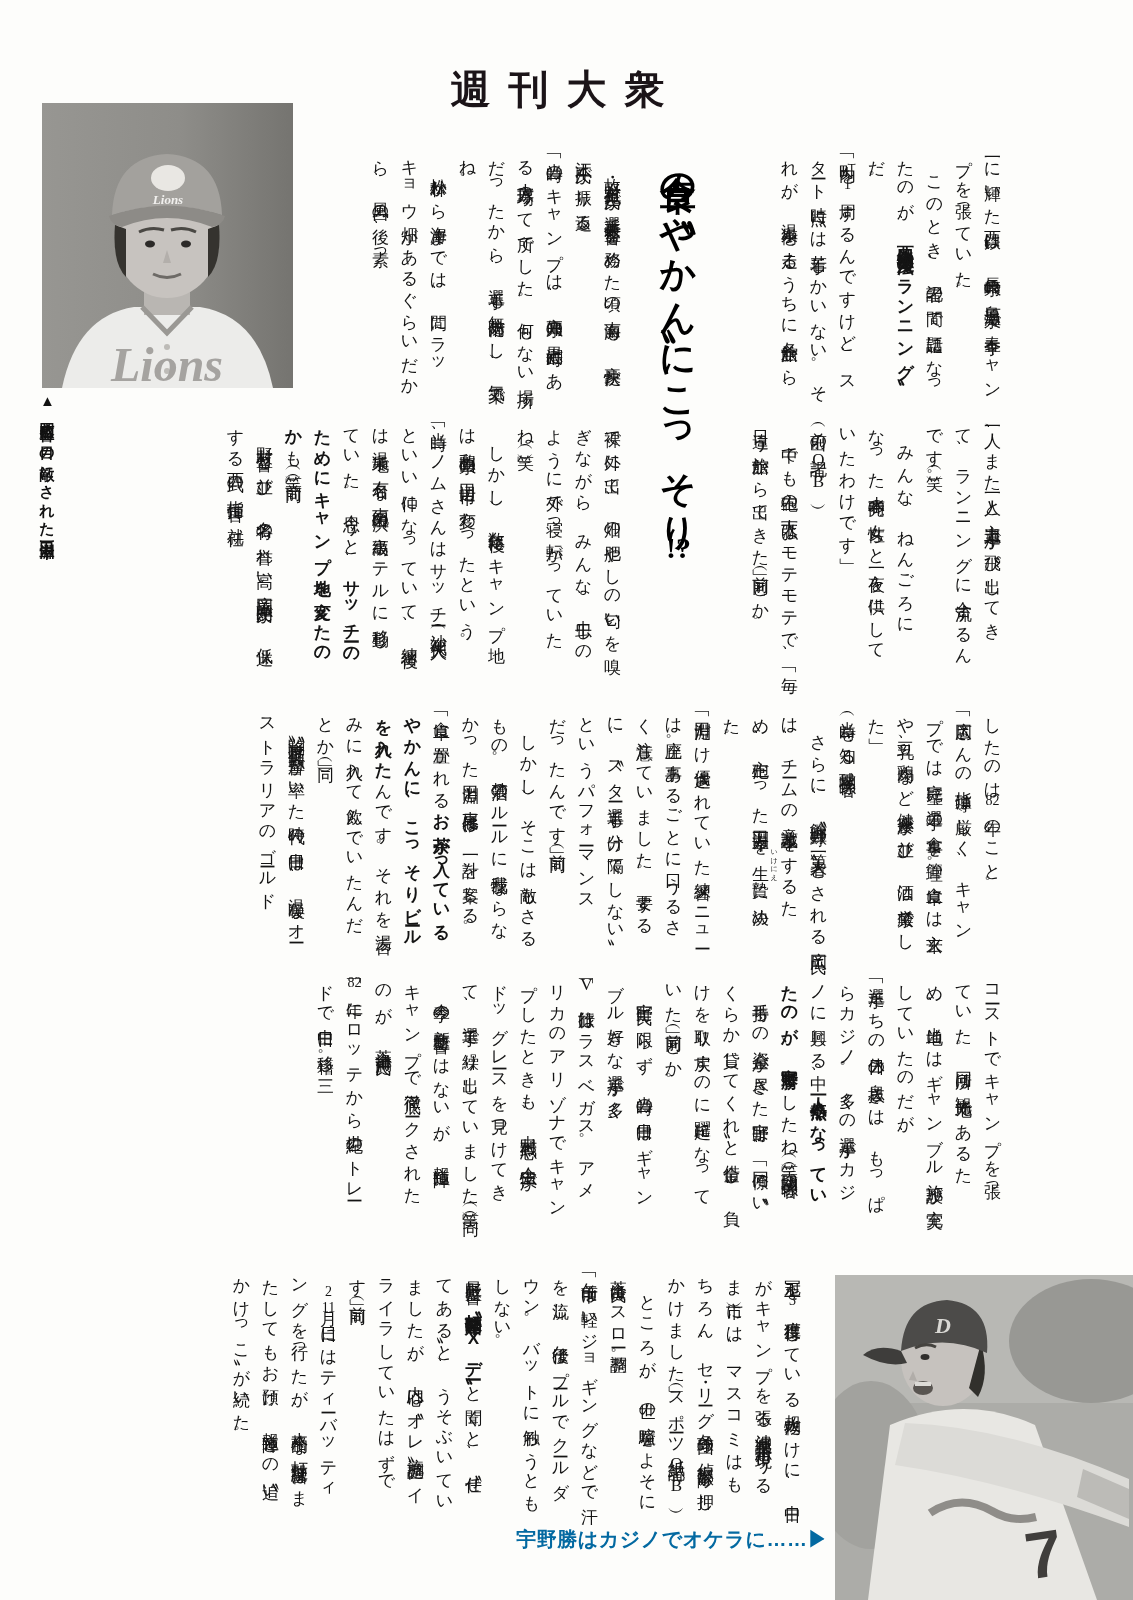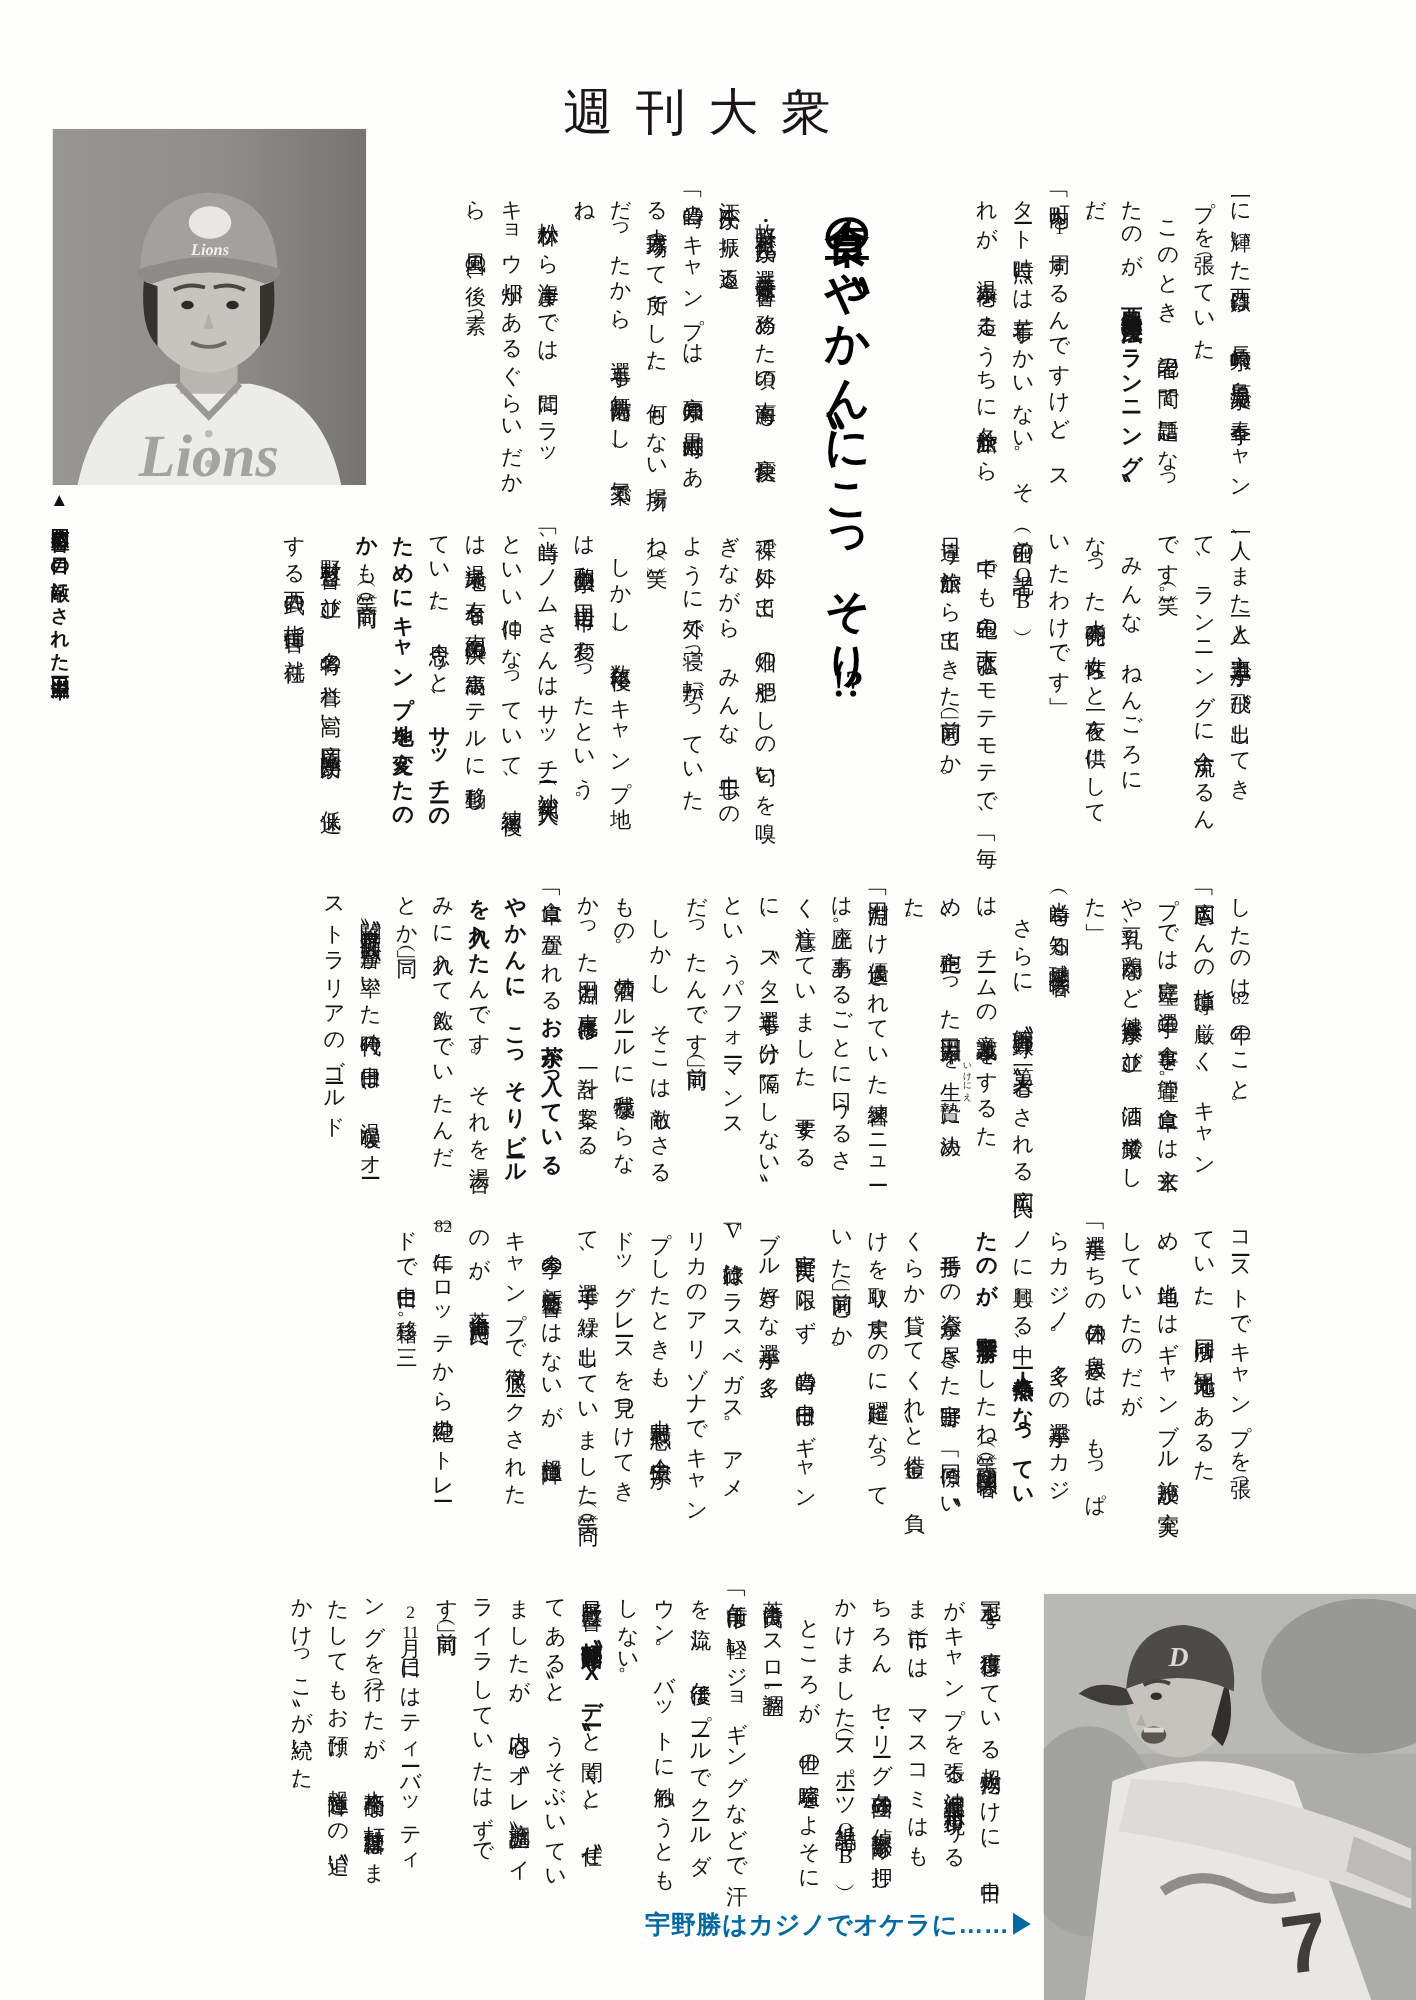--- a/index.html
+++ b/index.html
@@ -2,21 +2,21 @@
 <html lang="ja"><head>
 <meta charset="utf-8">
 <style>
   * { margin:0; padding:0; box-sizing:border-box; }
   html,body { width:1133px; height:1600px; }
   body { background:#fdfdfb; position:relative; overflow:hidden; color:#151515; }
   .abs { position:absolute; }
 
   .title {
     top:62px; left:0; width:1133px; text-align:center;
-    font-family:"Liberation Serif", serif; font-weight:400;
+    font-family:"Liberation Serif", serif; font-weight:700;
     font-size:40px; letter-spacing:18px; color:#1b1418;
   }
 
   .vtext {
     writing-mode:vertical-rl; text-orientation:mixed;
     font-family:"Liberation Serif", serif;
     font-size:17px; line-height:29px; letter-spacing:2.3px;
     color:#141414; height:240px; overflow:visible; line-break:strict;
   }
   .vtext p { margin:0; }

